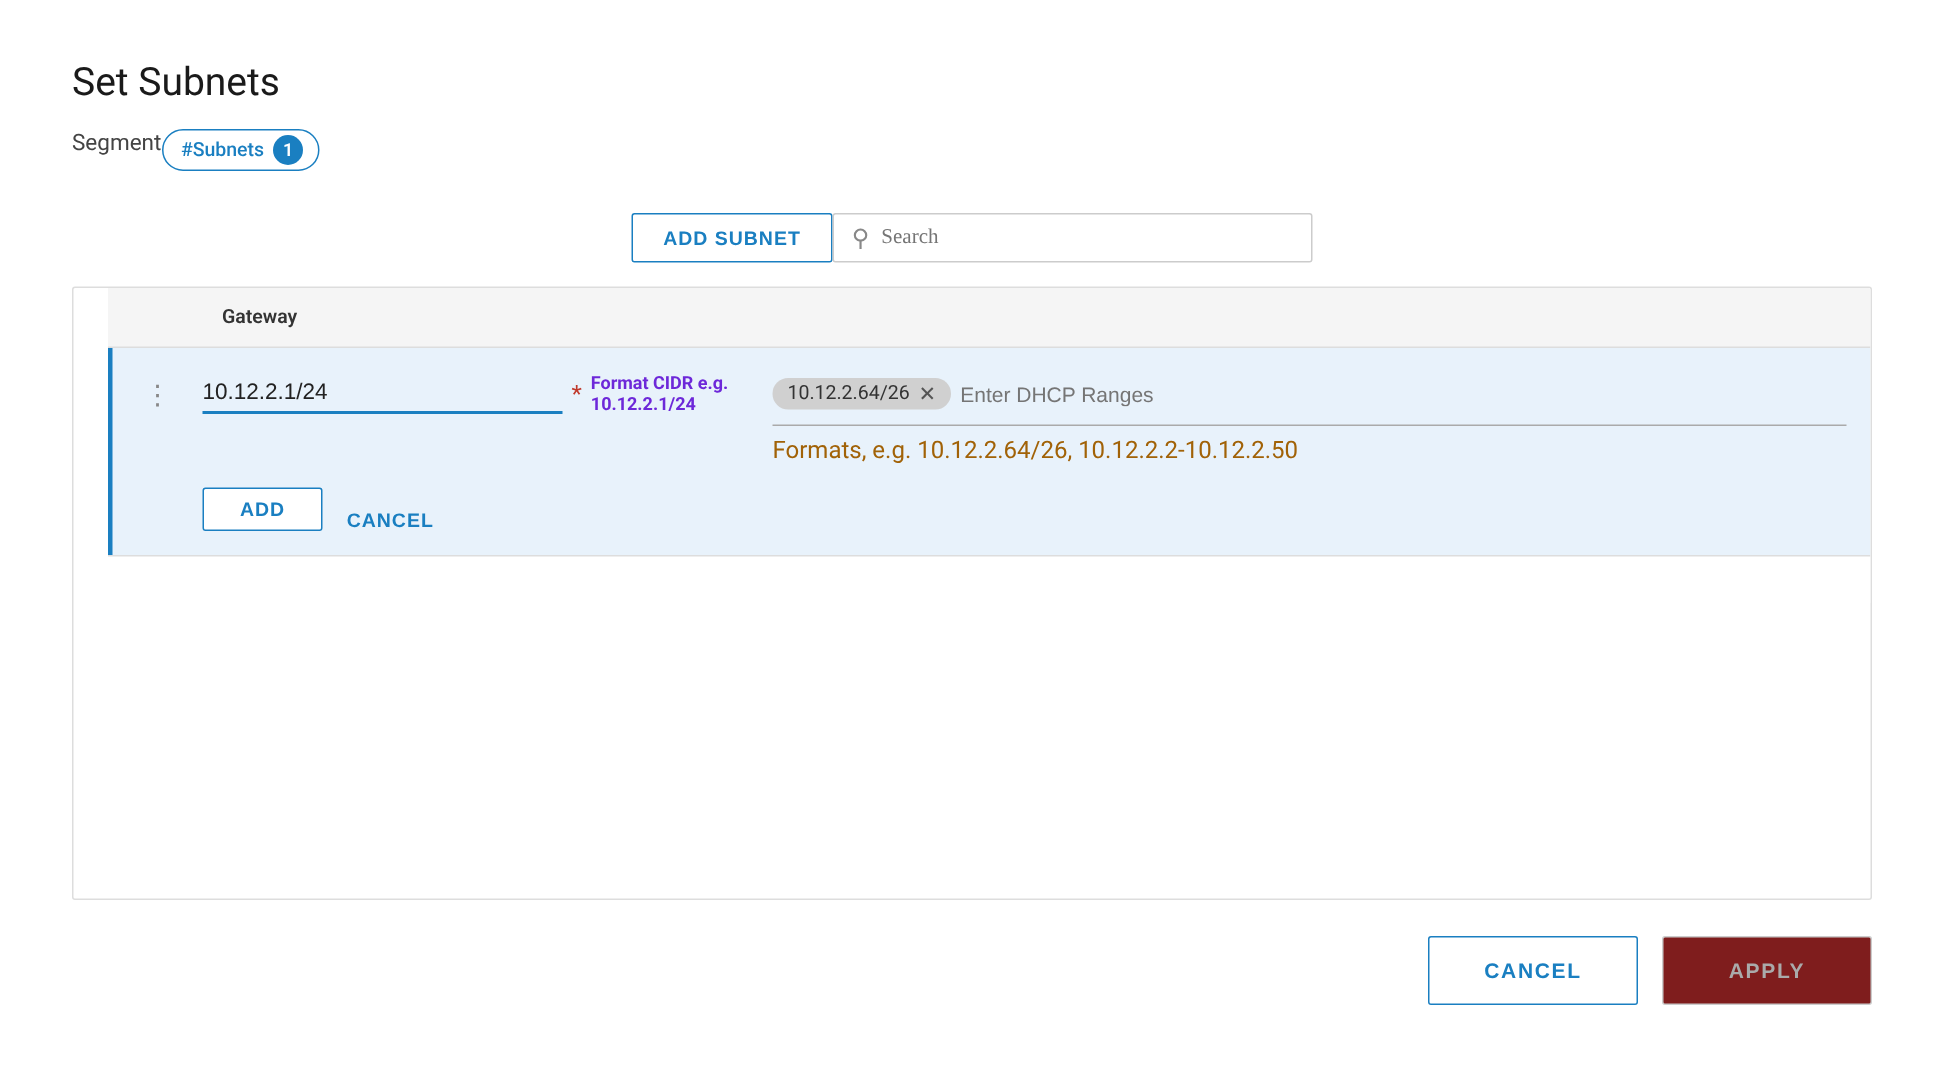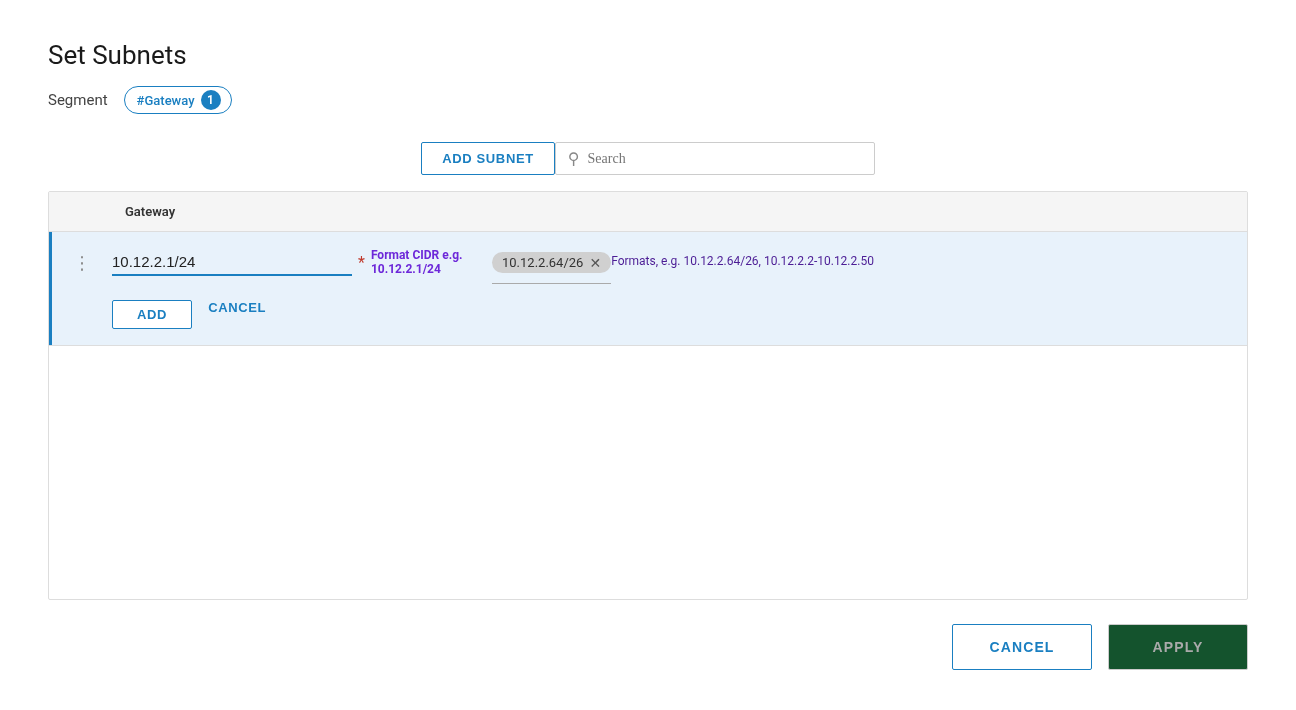--- a/index.html
+++ b/index.html
@@ -20,22 +20,20 @@
       flex-direction: column;
     }
     .page-title {
       font-size: 26px;
       font-weight: 400;
       color: #1a1a1a;
       margin-bottom: 16px;
     }
     .segment-row {
       display: flex;
-      align-items: center;
-      gap: 16px;
       margin-bottom: 28px;
     }
     .segment-label {
       font-size: 15px;
       color: #444;
     }
     .segment-badge {
       display: flex;
       align-items: center;
       gap: 6px;
@@ -96,20 +94,21 @@
       color: #555;
       width: 100%;
       background: transparent;
       font-family: Liberation Serif, serif;
     }
     .table-container {
       border: 1px solid #ddd;
       border-radius: 2px;
       flex: 1;
       overflow: hidden;
+      padding-left: 23px;
     }
     .table-header {
       display: grid;
       grid-template-columns: 60px 380px 1fr;
       background: #f5f5f5;
       border-bottom: 1px solid #ddd;
     }
     .table-header-cell {
       padding: 12px 16px;
       font-size: 13px;
@@ -161,21 +160,21 @@
       margin-left: 6px;
       font-size: 16px;
     }
     .gateway-hint {
       font-size: 12px;
       color: #6d28d9;
       font-weight: bold;
     }
     .dhcp-cell {
       display: flex;
-      flex-direction: row;
+      flex-direction: column;
       padding-right: 16px;
     }
     .dhcp-tags-area {
       display: flex;
       flex-wrap: wrap;
       align-items: center;
       gap: 6px;
       border-bottom: 1px solid #aaa;
       padding-bottom: 6px;
       min-height: 36px;
@@ -199,33 +198,33 @@
     .dhcp-input {
       border: none;
       background: transparent;
       font-size: 14px;
       color: #444;
       outline: none;
       padding: 4px 0;
       width: 200px;
     }
     .dhcp-hint {
-      font-size: 12px;
-      color: #4c1d95;
+      font-size: 16px;
+      color: #a16207;
       margin-top: 6px;
     }
     .row-actions {
       display: grid;
       grid-template-columns: 60px 380px 1fr;
       padding: 0 0 16px 0;
     }
     .row-actions-buttons {
       grid-column: 2;
       display: flex;
-      align-items: flex-start;
+      align-items: flex-end;
       gap: 16px;
     }
     .add-btn {
       border: 1.5px solid #1a7fc1;
       background: #fff;
       color: #1a7fc1;
       font-size: 13px;
       font-weight: 600;
       letter-spacing: 0.05em;
       padding: 6px 24px;
@@ -260,42 +259,42 @@
       font-size: 14px;
       font-weight: 600;
       letter-spacing: 0.08em;
       padding: 14px 32px;
       cursor: pointer;
       border-radius: 2px;
       min-width: 140px;
     }
     .footer-apply-btn {
       border: 1.5px solid #ccc;
-      background: #14532d;
+      background: #7f1d1d;
       color: #aaa;
       font-size: 14px;
       font-weight: 600;
       letter-spacing: 0.08em;
       padding: 14px 32px;
       cursor: not-allowed;
       border-radius: 2px;
       min-width: 140px;
     }
   </style>
 </head>
 <body>
 
 <div class="page">
 
   <h1 class="page-title">Set Subnets</h1>
 
   <div class="segment-row">
     <span class="segment-label">Segment</span>
     <div class="segment-badge">
-      <span>#Gateway</span>
+      <span>#Subnets</span>
       <span class="badge-count">1</span>
     </div>
   </div>
 
   <div class="toolbar">
     <button class="add-subnet-btn">ADD SUBNET</button>
     <div class="search-box">
       <span class="search-icon">⚲</span>
       <input class="search-input" type="text" placeholder="Search" style="">
     </div>
@@ -322,20 +321,21 @@
           </div>
           <span class="gateway-hint">Format CIDR e.g. 10.12.2.1/24</span>
         </div>
 
         <div class="dhcp-cell">
           <div class="dhcp-tags-area">
             <div class="dhcp-tag">
               <span>10.12.2.64/26</span>
               <span class="dhcp-tag-remove">✕</span>
             </div>
+            <input class="dhcp-input" type="text" placeholder="Enter DHCP Ranges" style="">
           </div>
           <span class="dhcp-hint">Formats, e.g. 10.12.2.64/26, 10.12.2.2-10.12.2.50</span>
         </div>
       </div>
 
       <div class="row-actions">
         <div></div>
         <div class="row-actions-buttons">
           <button class="add-btn">ADD</button>
           <button class="cancel-inline-btn">CANCEL</button>

